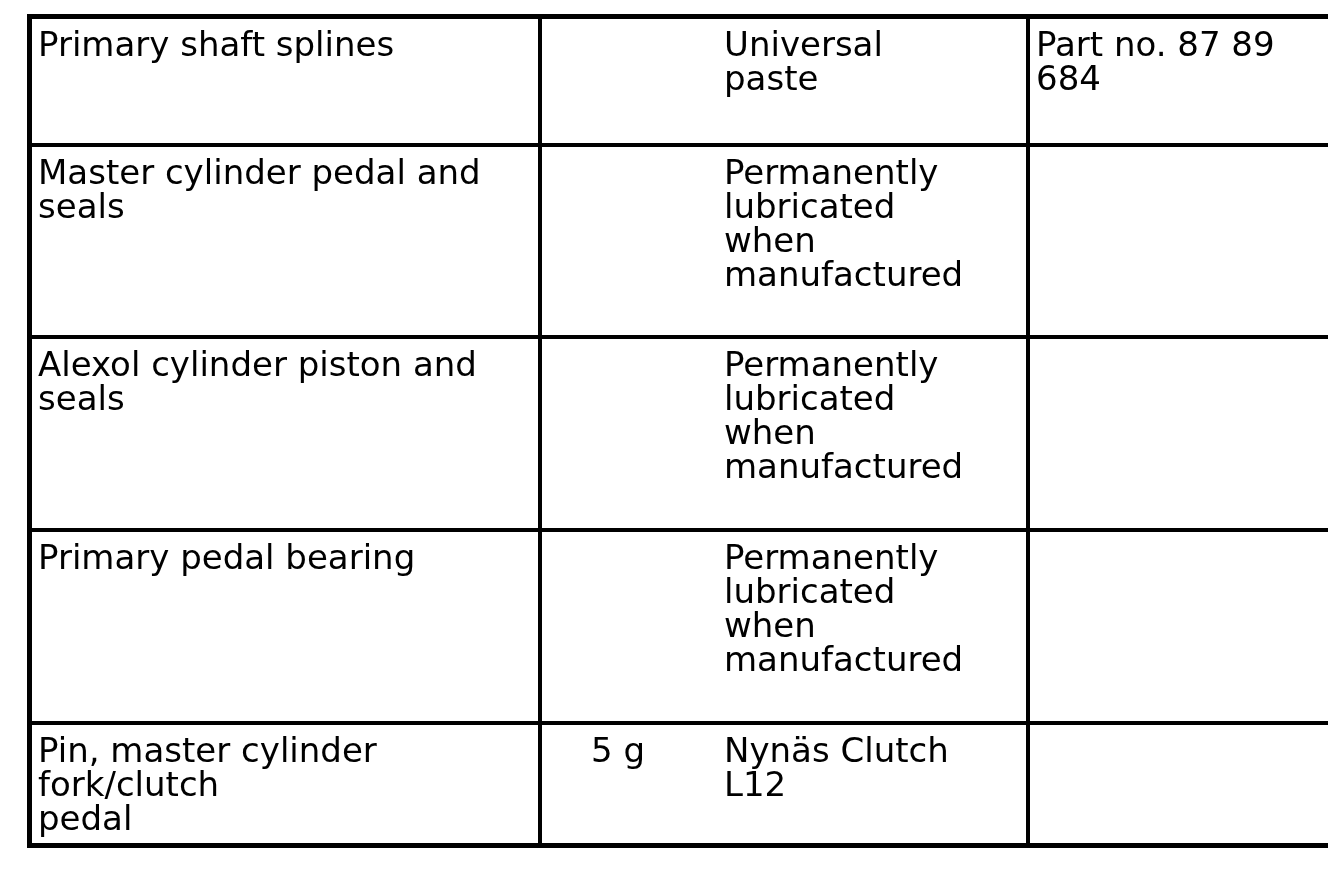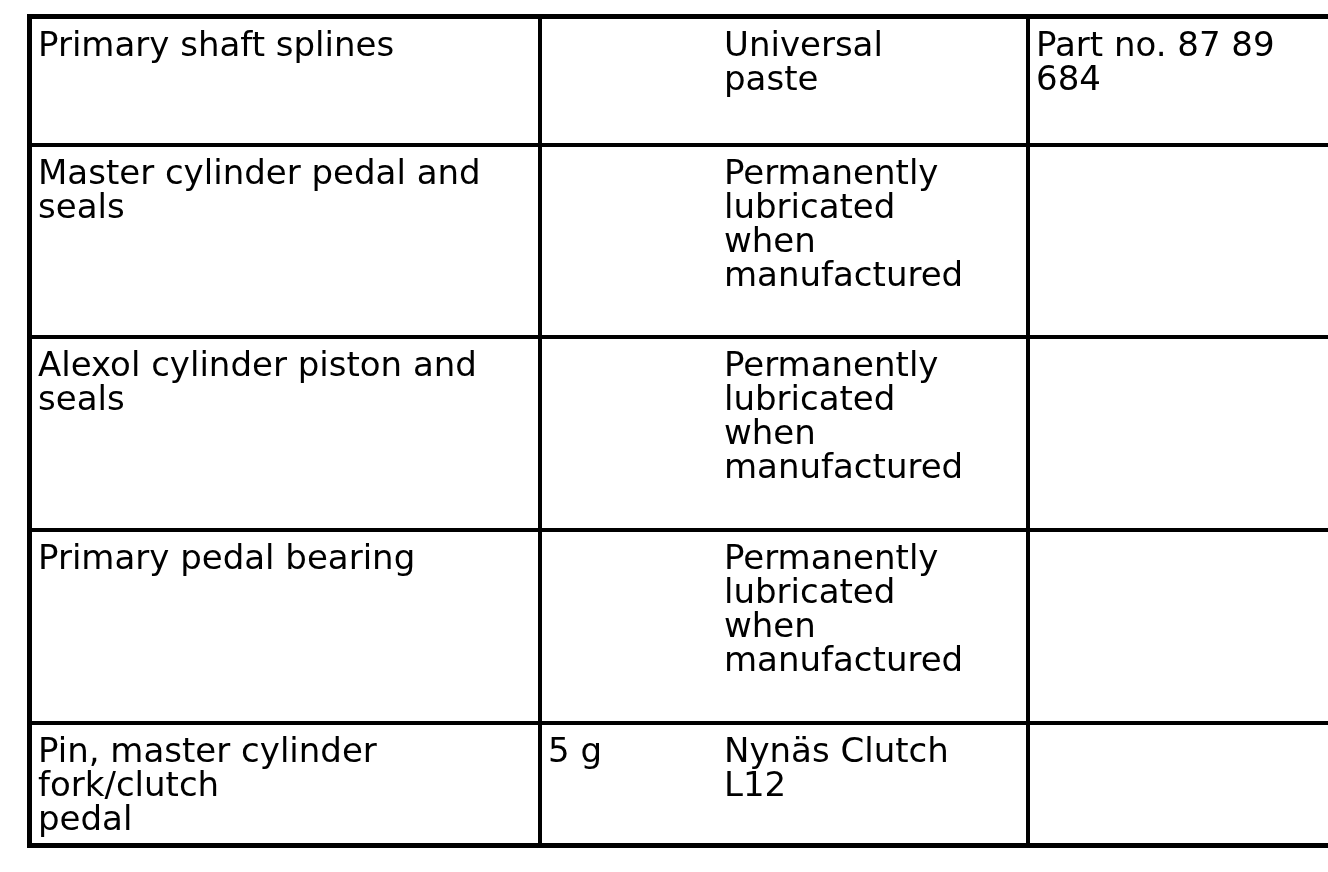--- a/index.html
+++ b/index.html
@@ -44,21 +44,21 @@
   tr.r5 { height: 120px; }
   .txt {
     white-space: pre-line;
   }
   .mid {
     white-space: nowrap;
   }
   .amount {
     display: inline-block;
     width: 140px;
-    text-align: left;
+    text-align: center;
     vertical-align: top;
     white-space: pre;
   }
   .lub {
     display: inline-block;
     margin-left: 36px;
     max-width: 252px;
     vertical-align: top;
     white-space: pre-line;
   }

